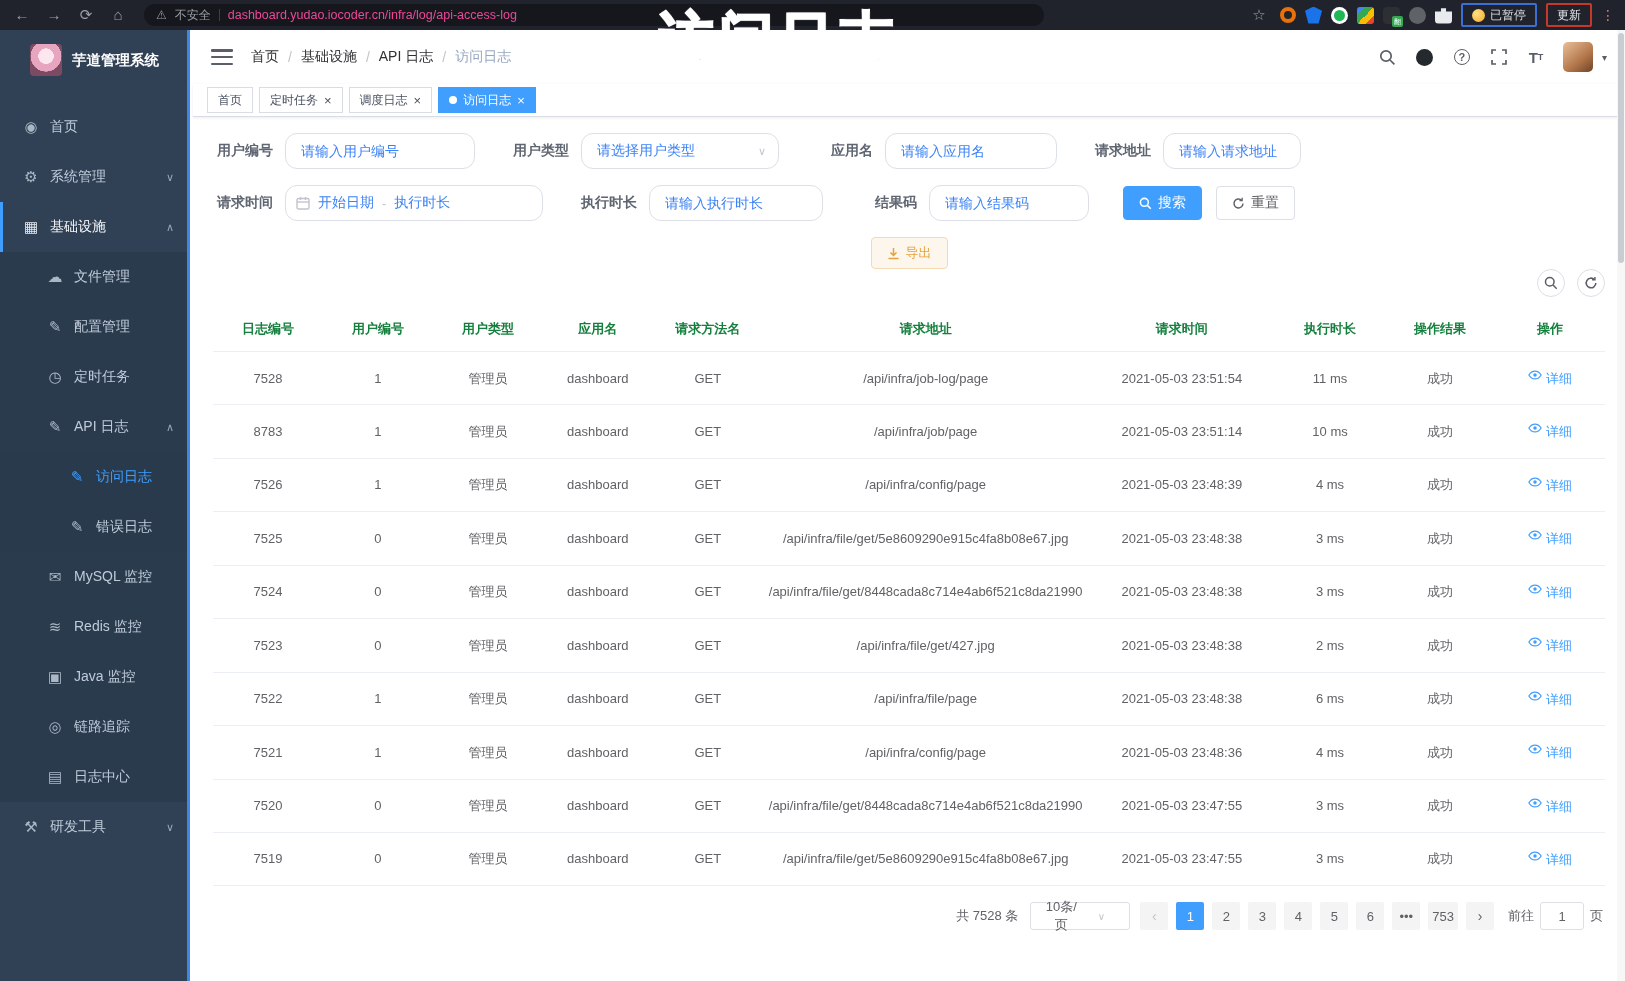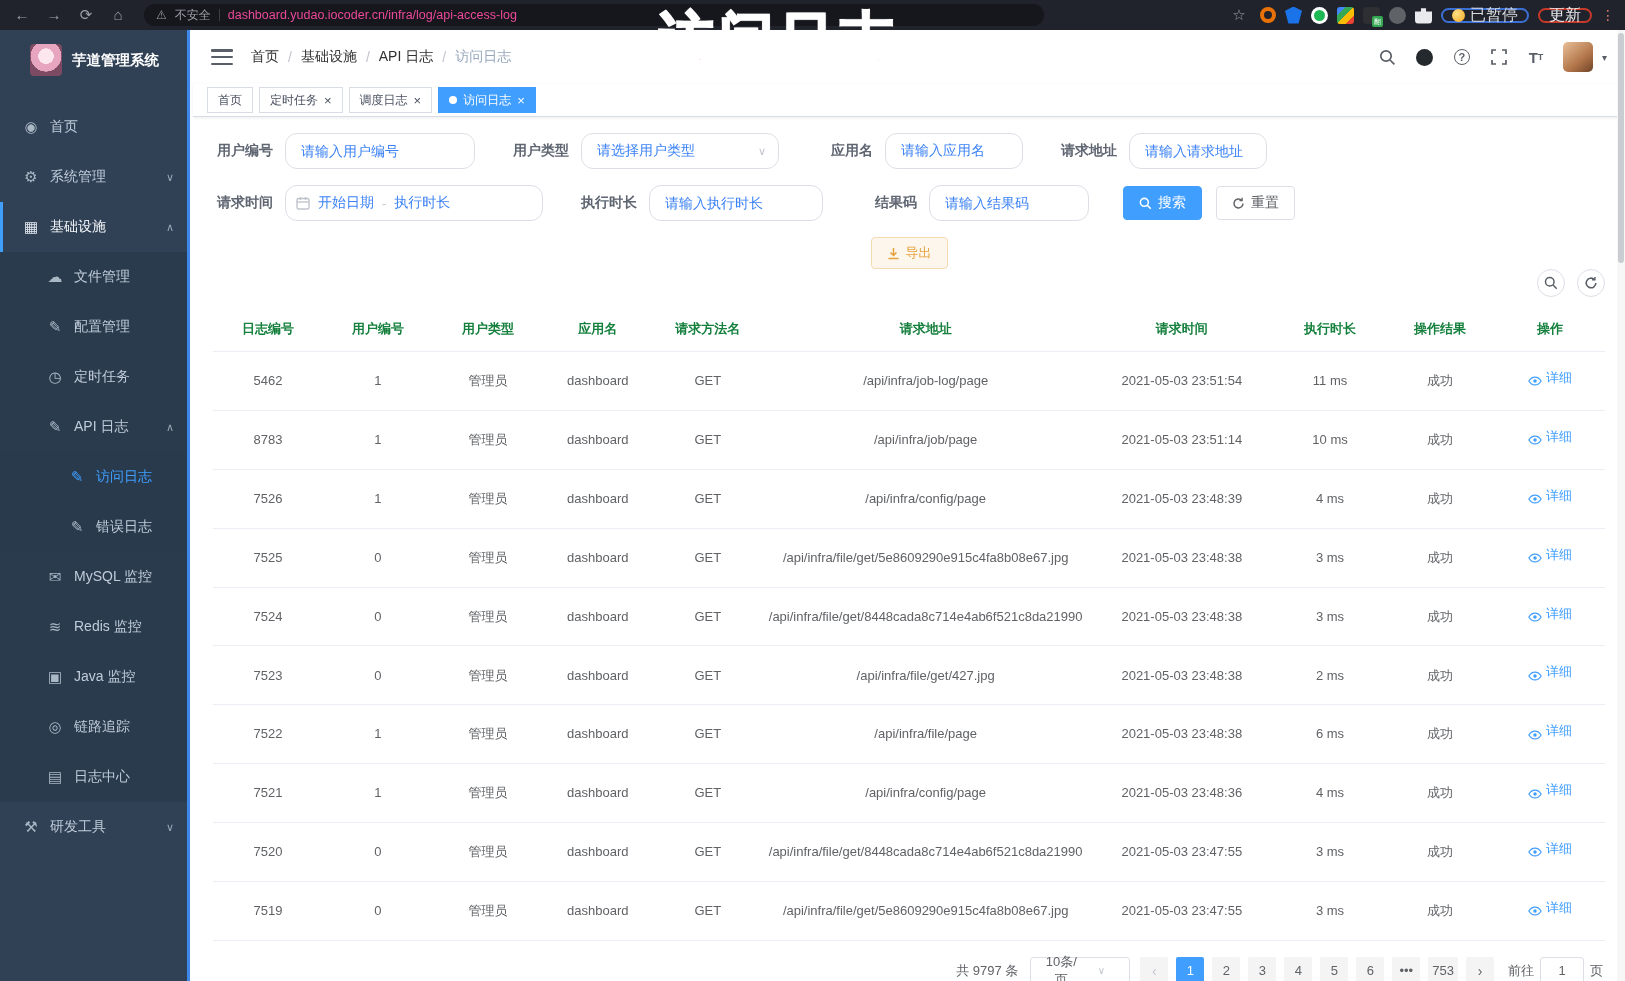--- a/index.html
+++ b/index.html
@@ -23,21 +23,21 @@
   .ext{width:17px;height:17px;border-radius:4px;flex:none;display:flex;align-items:center;justify-content:center;font-size:9px;color:#fff;position:relative;cursor:pointer;}
   .ext.e1{background:transparent;border:4px solid #e8710a;border-radius:50%;width:16px;height:16px;}
   .ext.e2{background:#1a73e8;clip-path:polygon(50% 0,100% 25%,80% 100%,20% 100%,0 25%);}
   .ext.e3{background:#fff;border-radius:50%;}
   .ext.e3 i{width:11px;height:11px;border-radius:50%;background:#1db954;display:block;}
   .ext.e4{background:linear-gradient(135deg,#4285f4 25%,#34a853 25% 50%,#fbbc05 50% 75%,#ea4335 75%);border-radius:3px;}
   .ext.e5{background:#2d2f33;}
   .ext.e5 i{position:absolute;bottom:-3px;right:-3px;width:11px;height:11px;background:#34a853;border-radius:2px;font-size:7px;color:#fff;font-style:normal;line-height:11px;text-align:center;}
   .ext.e6{background:#5f6368;border-radius:50%;}
   .ext.e7{background:#e8eaed;clip-path:polygon(0 30%,35% 30%,35% 10%,65% 10%,65% 30%,100% 30%,100% 100%,0 100%);}
-  .chip{height:15px;border-radius:8px;display:flex;align-items:center;gap:5px;padding:0 9px;font-size:16px;flex:none;cursor:pointer;}
+  .chip{height:24px;border-radius:2px;display:flex;align-items:center;gap:5px;padding:0 9px;font-size:12px;flex:none;cursor:pointer;}
   .chip.paused{border:2px solid #3b6fd4;color:#dadce0;}
   .chip .emoji{width:13px;height:13px;border-radius:50%;background:radial-gradient(circle at 35% 35%,#ffe082,#f9a825);}
   .chip.update{border:2px solid #c5392a;color:#e8eaed;}
   .kebab{color:#e07b6e;font-size:14px;line-height:30px;cursor:pointer;}
 
   
   .annotation{position:absolute;left:660px;top:2px;z-index:50;font-size:53px;font-weight:900;
     letter-spacing:7px;color:#f43a7d;-webkit-text-stroke:2.5px #ffffff;
     text-shadow:0 0 2px #fff,0 0 2px #fff;pointer-events:none;}
 
@@ -114,21 +114,21 @@
     display:flex;align-items:center;justify-content:center;cursor:pointer;color:#5a5e66;}
 
   
   table{width:100%;border-collapse:collapse;table-layout:fixed;}
   th{font-size:13px;color:#15803d;font-weight:bold;padding:13px 4px;text-align:center;border-bottom:1px solid #ebeef5;}
   td{font-size:13px;color:#606266;padding:15px 6px;text-align:center;border-bottom:1px solid #ebeef5;
     word-break:break-all;line-height:1.65;}
   col.c-id,col.c-uid,col.c-utype,col.c-app,col.c-method,col.c-dur,col.c-res,col.c-op{width:7.9%;}
   col.c-url{width:23.4%;}
   col.c-time{width:13.4%;}
-  .detail-link{color:#409eff;cursor:pointer;display:inline-flex;align-items:flex-end;gap:4px;}
+  .detail-link{color:#409eff;cursor:pointer;display:inline-flex;align-items:flex-start;gap:4px;}
   .eye{display:flex;}
 
   
   .pagination{display:flex;align-items:center;justify-content:flex-end;gap:10px;margin:16px 2px 0 0;
     font-size:13px;color:#606266;padding-bottom:18px;}
   .pg-total{margin-right:2px;}
   .pg-size{width:100px;height:28px;border:1px solid #dcdfe6;border-radius:3px;display:flex;align-items:center;
     padding:0 8px 0 10px;cursor:pointer;color:#606266;}
   .pg-size span{flex:1;text-align:center;}
   .pg-size .sc-caret{color:#c0c4cc;font-size:10px;}
@@ -325,21 +325,21 @@
         <span class="f-label">用户编号</span>
         <input class="f-ctrl" placeholder="请输入用户编号" style="width: 190px;">
         <span class="f-gap"></span>
         <span class="f-label">用户类型</span>
         <span class="f-ctrl select-ctrl" style="width: 198px;">
           <span class="ph">请选择用户类型</span>
           <span class="sc-caret">∨</span>
         </span>
         <span class="f-gap"></span>
         <span class="f-label">应用名</span>
-        <input class="f-ctrl" placeholder="请输入应用名" style="width: 138px; font-family: Liberation Serif, serif;">
+        <input class="f-ctrl" placeholder="请输入应用名" style="width: 172px;">
         <span class="f-gap"></span>
         <span class="f-label">请求地址</span>
         <input class="f-ctrl" placeholder="请输入请求地址" style="width: 138px;">
         <span class="f-gap"></span>
       </div>
     <div class="filter-row" id="frow2">
         <span class="f-label">请求时间</span>
         <span class="f-ctrl range-ctrl" style="width: 258px;">
           <span class="cal">
             <svg width="14" height="14" viewBox="0 0 14 14" fill="none" stroke="#c0c4cc" stroke-width="1.4">
@@ -428,21 +428,21 @@
             <th>请求方法名</th>
             <th>请求地址</th>
             <th>请求时间</th>
             <th>执行时长</th>
             <th>操作结果</th>
             <th>操作</th>
           </tr>
         </thead>
       <tbody id="tbody">
           <tr>
-            <td>5462</td>
+            <td>7528</td>
             <td>1</td>
             <td>管理员</td>
             <td>dashboard</td>
             <td>GET</td>
             <td>/api/infra/job-log/page</td>
             <td>2021-05-03 23:51:54</td>
             <td>11 ms</td>
             <td>成功</td>
             <td><span class="detail-link">
                 <span class="eye">
@@ -631,21 +631,21 @@
                     <circle cx="8" cy="8" r="2" fill="#409eff"></circle>
                   </svg>
                 </span>
                 <span>详细</span>
               </span></td>
           </tr>
         </tbody>
     </table>
 
     <div class="pagination">
-      <span class="pg-total">共 9797 条</span>
+      <span class="pg-total">共 7528 条</span>
       <span class="pg-size">
         <span>10条/页</span>
         <span class="sc-caret">∨</span>
       </span>
       <span class="pagers" id="pagers">
           <span class="pg-btn arrow disabled">‹</span>
           <span class="pg-btn active">1</span>
           <span class="pg-btn">2</span>
           <span class="pg-btn">3</span>
           <span class="pg-btn">4</span>

